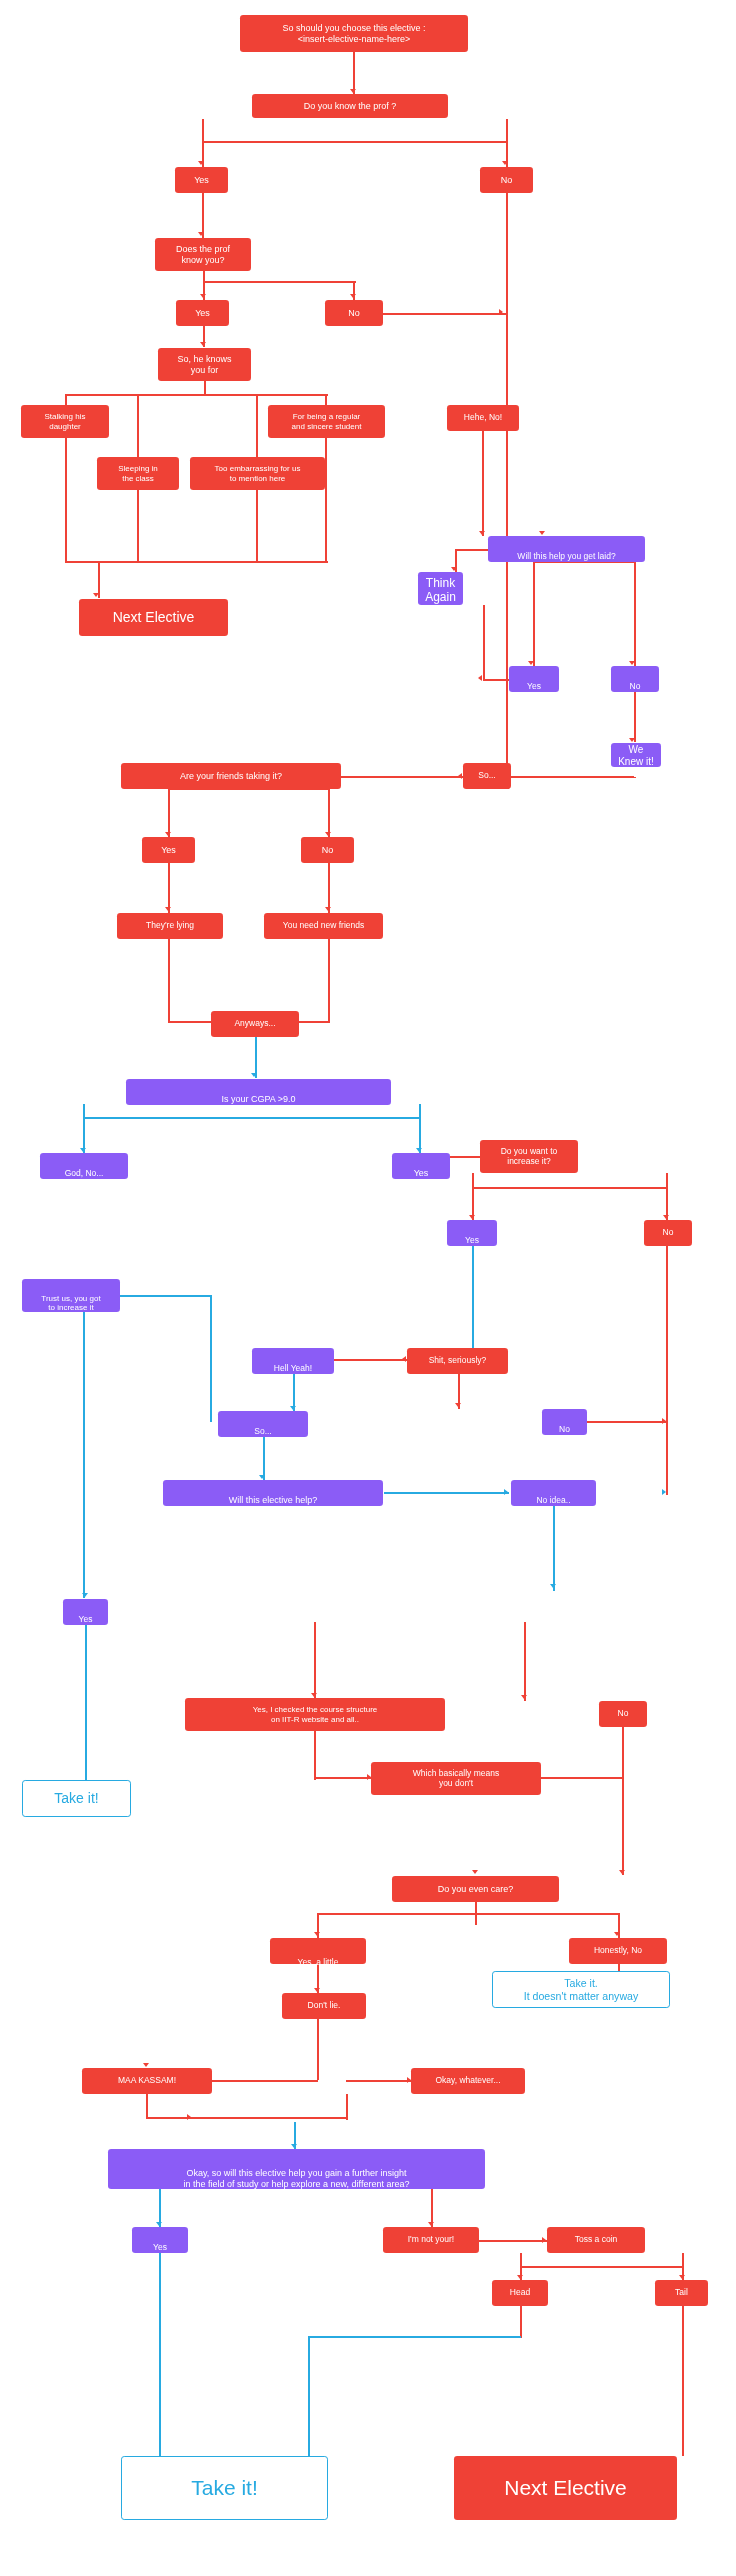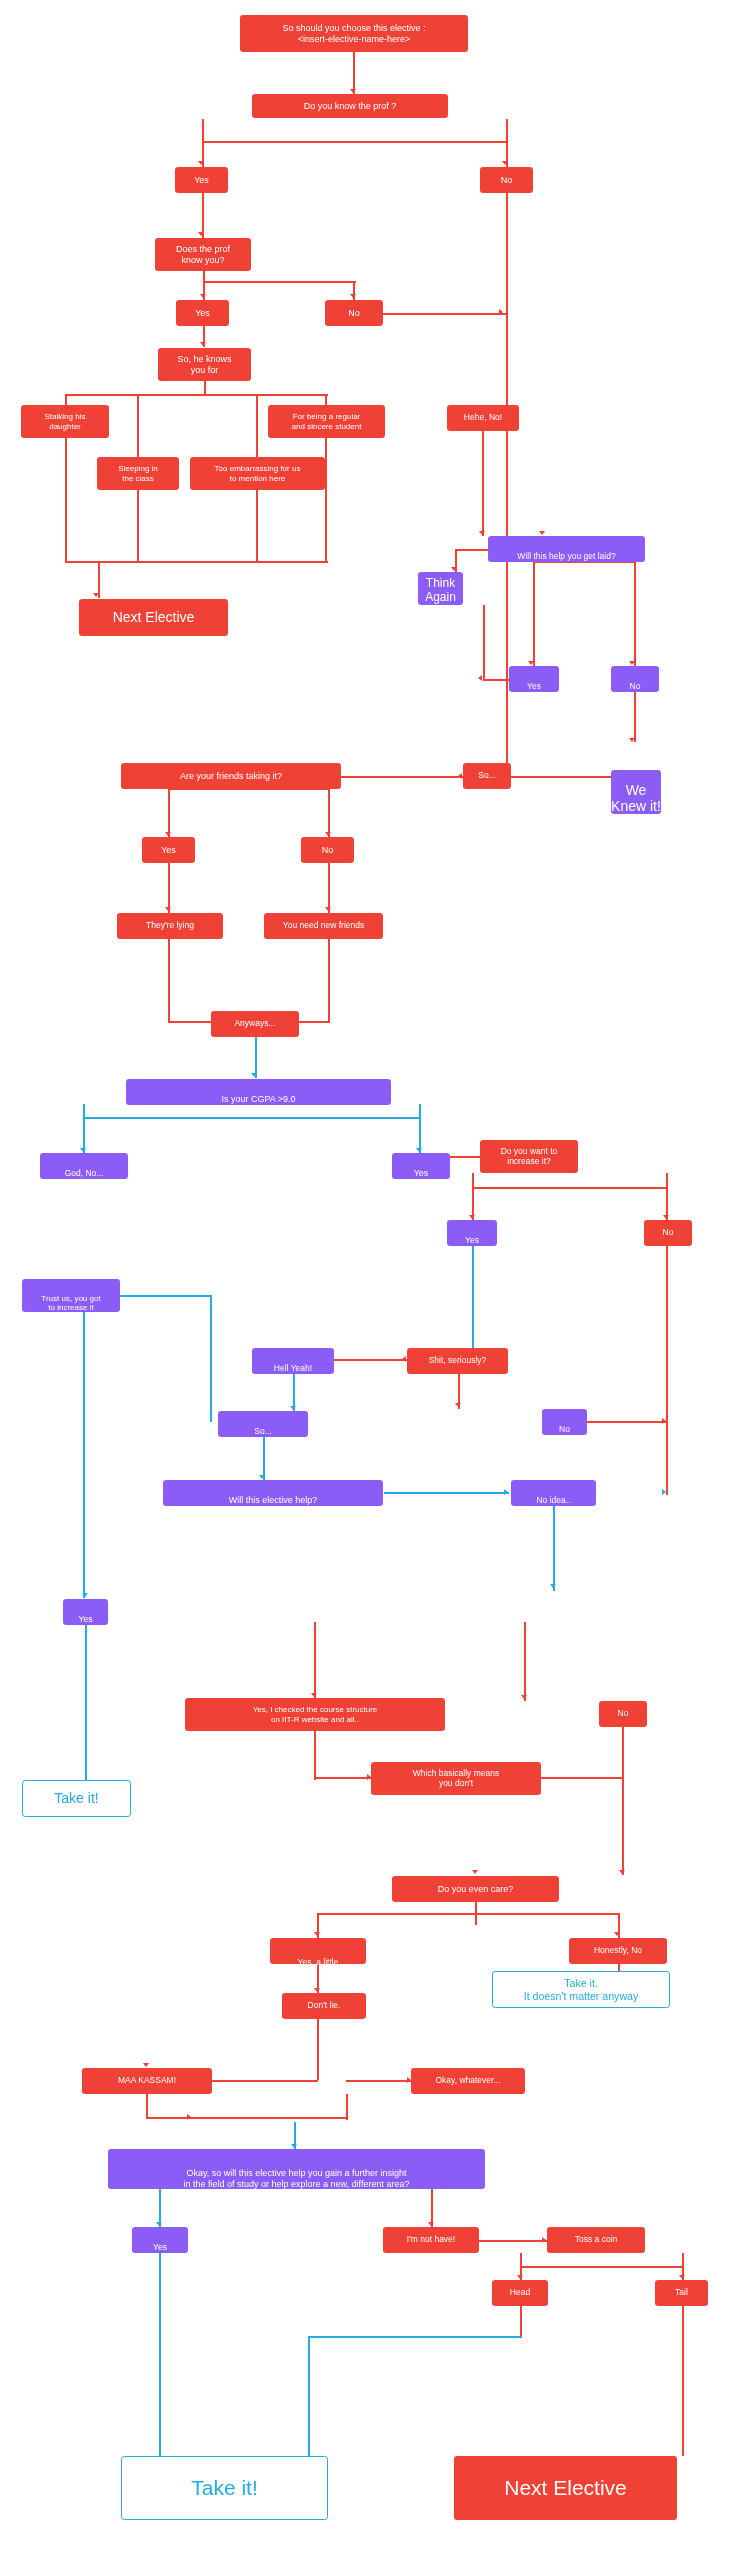--- a/index.html
+++ b/index.html
@@ -233,21 +233,21 @@
     <div class="node blue" style="left: 418px; top: 572px; width: 45px; height: 33px; font-size: 12px;">
       <span style="white-space: pre-line;">Think
 Again</span>
     </div>
     <div class="node blue" style="left: 509px; top: 666px; width: 50px; height: 25.5px; font-size: 8.5px;">
       <span style="white-space: pre-line;">Yes</span>
     </div>
     <div class="node blue" style="left: 611px; top: 666px; width: 48px; height: 25.5px; font-size: 8.5px;">
       <span style="white-space: pre-line;">No</span>
     </div>
-    <div class="node blue" style="left: 611px; top: 770px; width: 50px; height: 44px; font-size: 14px;">
+    <div class="node blue" style="left: 611px; top: 743px; width: 50px; height: 24px; font-size: 10px;">
       <span style="white-space: pre-line;">We
 Knew it!</span>
     </div>
     <div class="node red" style="left: 463px; top: 763px; width: 48px; height: 25.5px; font-size: 8.5px;">
       <span style="white-space: pre-line;">So...</span>
     </div>
     <div class="node red" style="left: 121px; top: 763px; width: 220px; height: 25.5px; font-size: 9px;">
       <span style="white-space: pre-line;">Are your friends taking it?</span>
     </div>
     <div class="node red" style="left: 142px; top: 837px; width: 53px; height: 25.5px; font-size: 9px;">
@@ -346,21 +346,21 @@
       <span style="white-space: pre-line;">Okay, whatever...</span>
     </div>
     <div class="node blue" style="left: 108px; top: 2149px; width: 377px; height: 40px; font-size: 9px;">
       <span style="white-space: pre-line;">Okay, so will this elective help you gain a further insight
 in the field of study or help explore a new,  different area?</span>
     </div>
     <div class="node blue" style="left: 132px; top: 2227px; width: 56px; height: 25.5px; font-size: 8.5px;">
       <span style="white-space: pre-line;">Yes</span>
     </div>
     <div class="node red" style="left: 383px; top: 2227px; width: 96px; height: 25.5px; font-size: 8.5px;">
-      <span style="white-space: pre-line;">I'm not have!</span>
+      <span style="white-space: pre-line;">I'm not your!</span>
     </div>
     <div class="node red" style="left: 547px; top: 2227px; width: 98px; height: 25.5px; font-size: 8.5px;">
       <span style="white-space: pre-line;">Toss a coin</span>
     </div>
     <div class="node red" style="left: 492px; top: 2280px; width: 56px; height: 25.5px; font-size: 8.5px;">
       <span style="white-space: pre-line;">Head</span>
     </div>
     <div class="node red" style="left: 655px; top: 2280px; width: 53px; height: 25.5px; font-size: 8.5px;">
       <span style="white-space: pre-line;">Tail</span>
     </div>

